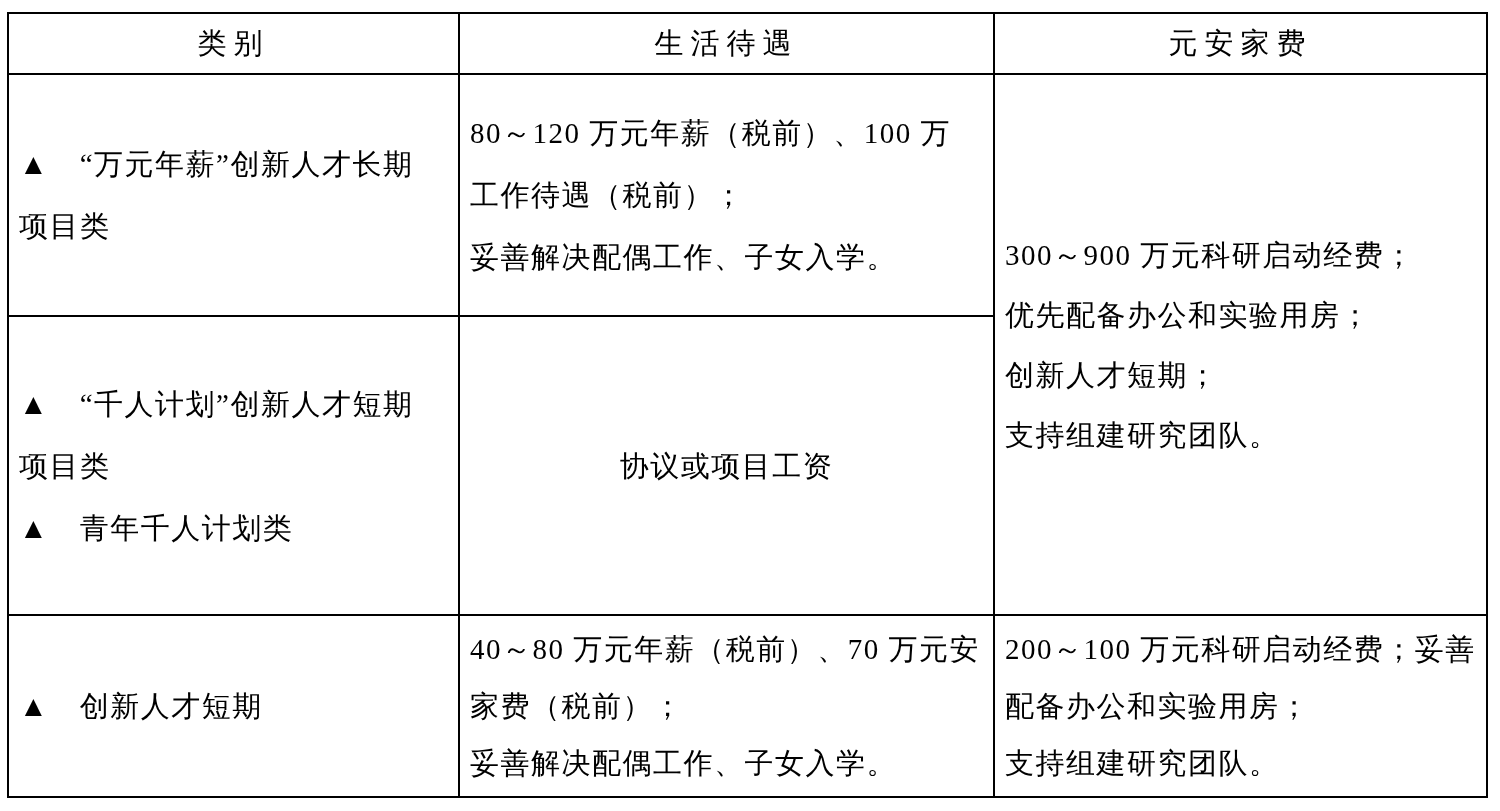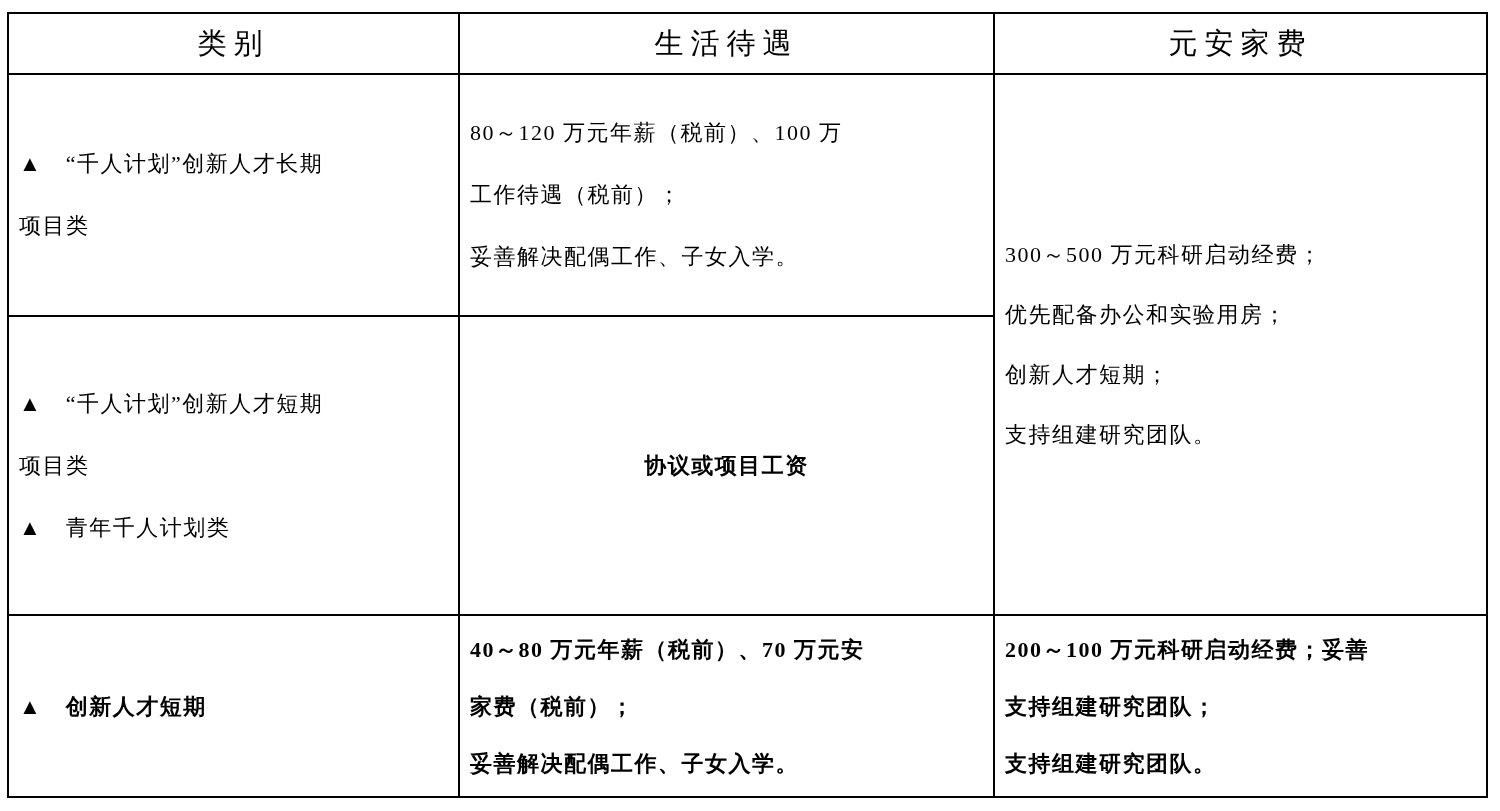--- a/index.html
+++ b/index.html
@@ -16,62 +16,62 @@
     width:1479px;height:784px;
     border-collapse:collapse;table-layout:fixed;
   }
   col.c1{width:451px}
   col.c2{width:535px}
   col.c3{width:493px}
   td{
     border:2px solid var(--border,#000000);
     vertical-align:middle;
     padding:0 10px;
-    font-size:22px;
+    font-size:29px;
     letter-spacing:1.5px;
     color:var(--text,#000000);
   }
   tr.hdr{height:61px}
   tr.r1{height:242px}
   tr.r2{height:299px}
   tr.r3{height:182px}
   td.th{text-align:center;letter-spacing:7px;padding:0;font-size:29px;}
   .line{line-height:62px;white-space:nowrap;overflow:visible;}
-  tr.r3 .line{line-height:57px;font-weight:bold;}
+  tr.r3 .line{line-height:57px;}
   td.merged .line{line-height:60px;}
-  td.center{text-align:center;font-weight:bold;}
+  td.center{text-align:center;}
 </style>
 </head>
 <body>
 
 <div class="page">
   <table class="benefits">
     <colgroup>
       <col class="c1">
         <col class="c2">
         <col class="c3">
     </colgroup>
     <tbody>
       <tr class="hdr">
         <td class="th">类别</td>
         <td class="th">生活待遇</td>
         <td class="th">元安家费</td>
       </tr>
       <tr class="r1">
         <td>
-            <div class="line">▲　“千人计划”创新人才长期</div>
+            <div class="line">▲　“万元年薪”创新人才长期</div>
             <div class="line">项目类</div>
           </td>
         <td>
             <div class="line">80～120 万元年薪（税前）、100 万</div>
             <div class="line">工作待遇（税前）；</div>
             <div class="line">妥善解决配偶工作、子女入学。</div>
           </td>
         <td class="merged" rowspan="2">
-            <div class="line">300～500 万元科研启动经费；</div>
+            <div class="line">300～900 万元科研启动经费；</div>
             <div class="line">优先配备办公和实验用房；</div>
             <div class="line">创新人才短期；</div>
             <div class="line">支持组建研究团队。</div>
           </td>
       </tr>
       <tr class="r2">
         <td>
             <div class="line">▲　“千人计划”创新人才短期</div>
             <div class="line">项目类</div>
             <div class="line">▲　青年千人计划类</div>
@@ -84,19 +84,19 @@
         <td>
             <div class="line">▲　创新人才短期</div>
           </td>
         <td>
             <div class="line">40～80 万元年薪（税前）、70 万元安</div>
             <div class="line">家费（税前）；</div>
             <div class="line">妥善解决配偶工作、子女入学。</div>
           </td>
         <td>
             <div class="line">200～100 万元科研启动经费；妥善</div>
-            <div class="line">支持组建研究团队；</div>
+            <div class="line">配备办公和实验用房；</div>
             <div class="line">支持组建研究团队。</div>
           </td>
       </tr>
     </tbody>
   </table>
 </div>
 
 </body></html>

